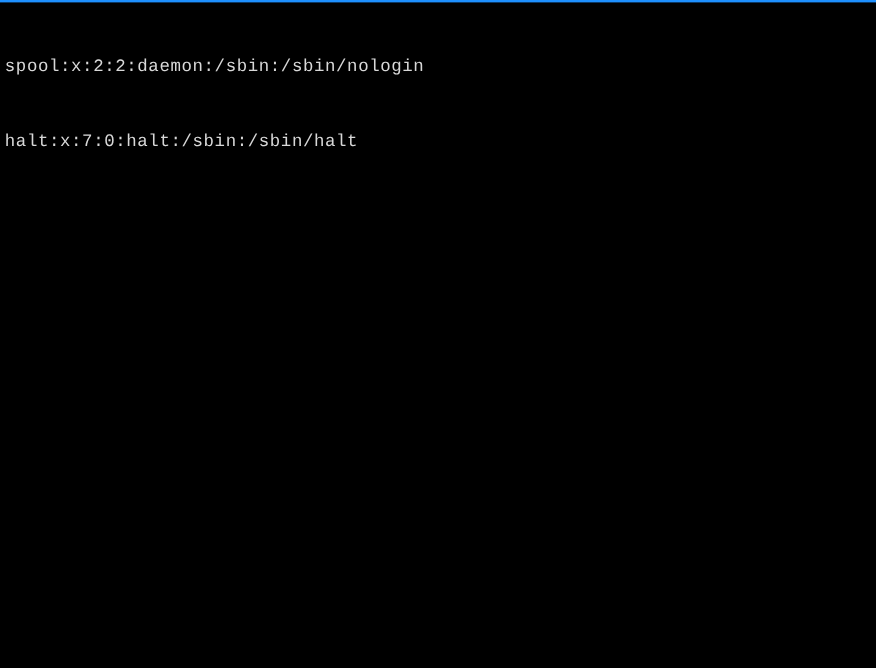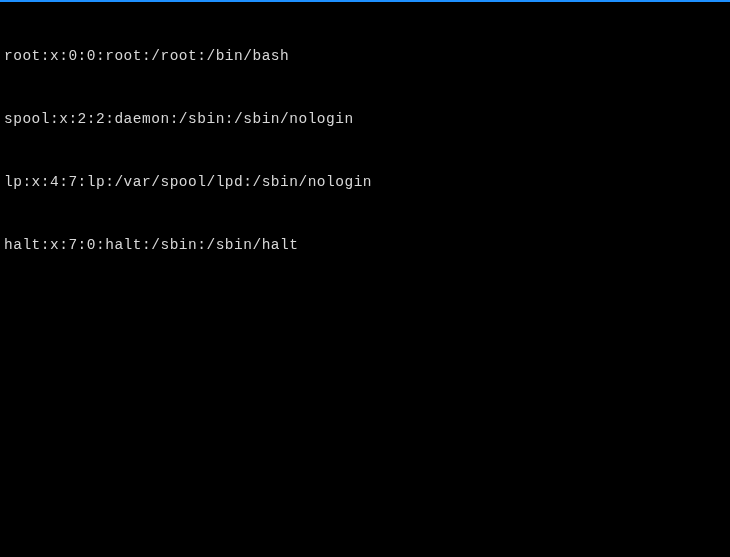--- a/index.html
+++ b/index.html
@@ -21,23 +21,21 @@
       white-space: pre;
     }
     .prompt-line, .output-line {
       letter-spacing: 0.5px;
     }
   </style>
 </head>
 <body>
 
 <div class="terminal">
-  <div class="output-line">root:x:0:0:root:/root:/bin/bash</div>
   <div class="output-line">spool:x:2:2:daemon:/sbin:/sbin/nologin</div>
-  <div class="output-line">lp:x:4:7:lp:/var/spool/lpd:/sbin/nologin</div>
   <div class="output-line">halt:x:7:0:halt:/sbin:/sbin/halt</div>
   
   
   
   
   
   
   
   
   

